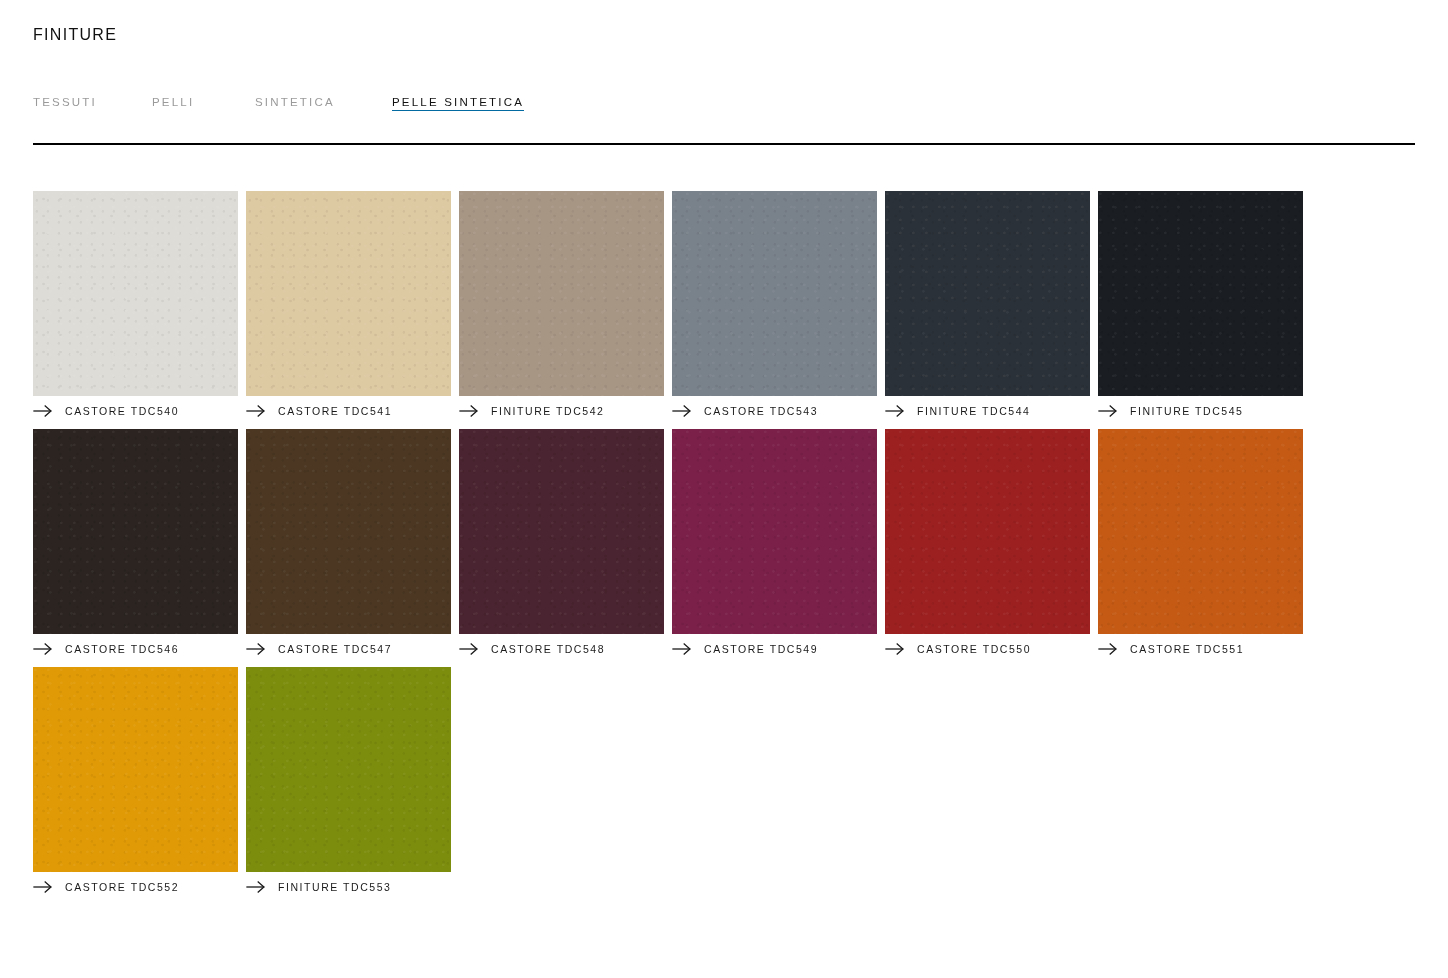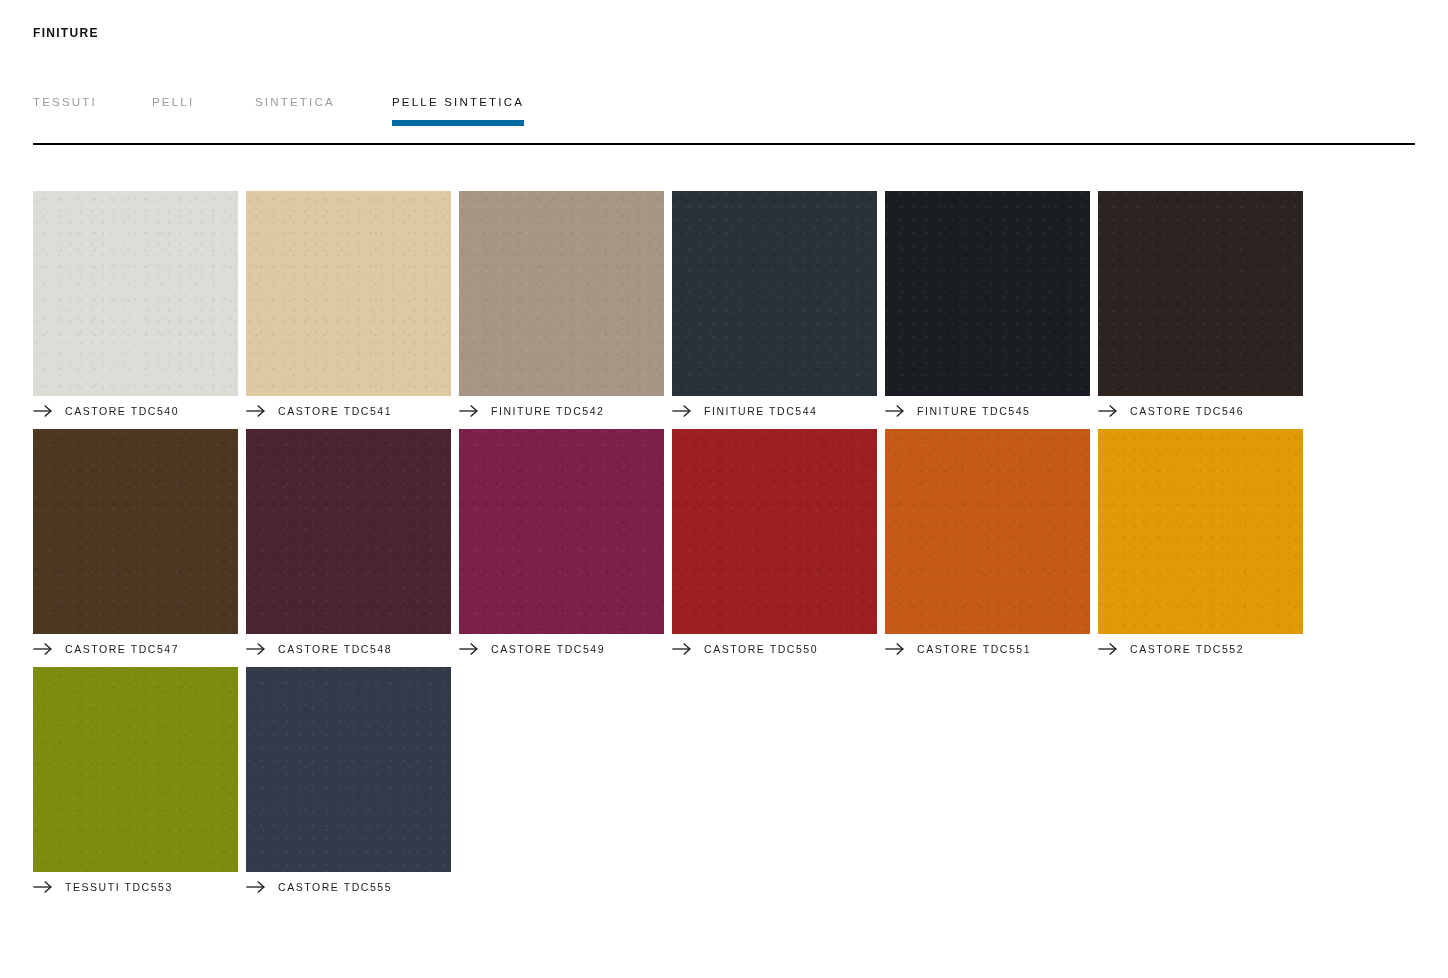--- a/index.html
+++ b/index.html
@@ -23,22 +23,22 @@
     width: 1448px;
     height: 978px;
     padding: 0;
   }
 
   
   .page-title {
     position: absolute;
     left: 33px;
     top: 27px;
-    font-size: 12px;
-    font-weight: 700;
+    font-size: 16px;
+    font-weight: 400;
     letter-spacing: 1.3px;
     color: #111111;
     line-height: 1;
   }
 
   .tabs {
     position: absolute;
     left: 33px;
     top: 74px;
     display: flex;
@@ -56,22 +56,22 @@
     border: 0;
     background: none;
     font-family: inherit;
     cursor: pointer;
   }
   .tab.t0 { width: 119px; }
   .tab.t1 { width: 103px; }
   .tab.t2 { width: 137px; }
   .tab.active {
     color: #111111;
-    border-bottom: 6px solid #0369a1;
-    padding-bottom: 10px;
+    border-bottom: 1px solid #0369a1;
+    padding-bottom: 0;
     width: auto;
     text-align: center;
   }
 
   .rule {
     position: absolute;
     left: 33px;
     top: 143px;
     width: 1382px;
     height: 2px;
@@ -189,20 +189,32 @@
       <span class="arrow-icon">
         <svg width="20" height="14" viewBox="0 0 20 14" fill="none" aria-hidden="true">
           <path d="M1 7 H17.6" stroke="#1a1a1a" stroke-width="1.3" stroke-linecap="square"></path>
           <path d="M12.2 1.9 L17.9 7 L12.2 12.1" stroke="#1a1a1a" stroke-width="1.3" fill="none" stroke-linecap="square" stroke-linejoin="miter"></path>
         </svg>
       </span>
       <span class="swatch-name">FINITURE TDC542</span>
     </div>
   </div>
 
+  <div class="swatch-card">
+    <span class="swatch-chip" style="background-color: rgb(121, 129, 138);"></span>
+    <div class="swatch-label-row">
+      <span class="arrow-icon">
+        <svg width="20" height="14" viewBox="0 0 20 14" fill="none" aria-hidden="true">
+          <path d="M1 7 H17.6" stroke="#1a1a1a" stroke-width="1.3" stroke-linecap="square"></path>
+          <path d="M12.2 1.9 L17.9 7 L12.2 12.1" stroke="#1a1a1a" stroke-width="1.3" fill="none" stroke-linecap="square" stroke-linejoin="miter"></path>
+        </svg>
+      </span>
+      <span class="swatch-name">CASTORE TDC543</span>
+    </div>
+  </div>
 
   <div class="swatch-card">
     <span class="swatch-chip" style="background-color: rgb(43, 49, 56);"></span>
     <div class="swatch-label-row">
       <span class="arrow-icon">
         <svg width="20" height="14" viewBox="0 0 20 14" fill="none" aria-hidden="true">
           <path d="M1 7 H17.6" stroke="#1a1a1a" stroke-width="1.3" stroke-linecap="square"></path>
           <path d="M12.2 1.9 L17.9 7 L12.2 12.1" stroke="#1a1a1a" stroke-width="1.3" fill="none" stroke-linecap="square" stroke-linejoin="miter"></path>
         </svg>
       </span>
@@ -316,32 +328,20 @@
 
   <div class="swatch-card">
     <span class="swatch-chip" style="background-color: rgb(124, 140, 13);"></span>
     <div class="swatch-label-row">
       <span class="arrow-icon">
         <svg width="20" height="14" viewBox="0 0 20 14" fill="none" aria-hidden="true">
           <path d="M1 7 H17.6" stroke="#1a1a1a" stroke-width="1.3" stroke-linecap="square"></path>
           <path d="M12.2 1.9 L17.9 7 L12.2 12.1" stroke="#1a1a1a" stroke-width="1.3" fill="none" stroke-linecap="square" stroke-linejoin="miter"></path>
         </svg>
       </span>
-      <span class="swatch-name">TESSUTI TDC553</span>
-    </div>
-  </div>
-
-
-  <div class="swatch-card">
-    <span class="swatch-chip" style="background-color: rgb(51, 58, 74);"></span>
-    <div class="swatch-label-row">
-      <span class="arrow-icon">
-        <svg width="20" height="14" viewBox="0 0 20 14" fill="none" aria-hidden="true">
-          <path d="M1 7 H17.6" stroke="#1a1a1a" stroke-width="1.3" stroke-linecap="square"></path>
-          <path d="M12.2 1.9 L17.9 7 L12.2 12.1" stroke="#1a1a1a" stroke-width="1.3" fill="none" stroke-linecap="square" stroke-linejoin="miter"></path>
-        </svg>
-      </span>
-      <span class="swatch-name">CASTORE TDC555</span>
-    </div>
-  </div>
+      <span class="swatch-name">FINITURE TDC553</span>
+    </div>
+  </div>
+
+
 </div>
 
 </div>
 
 </body></html>

